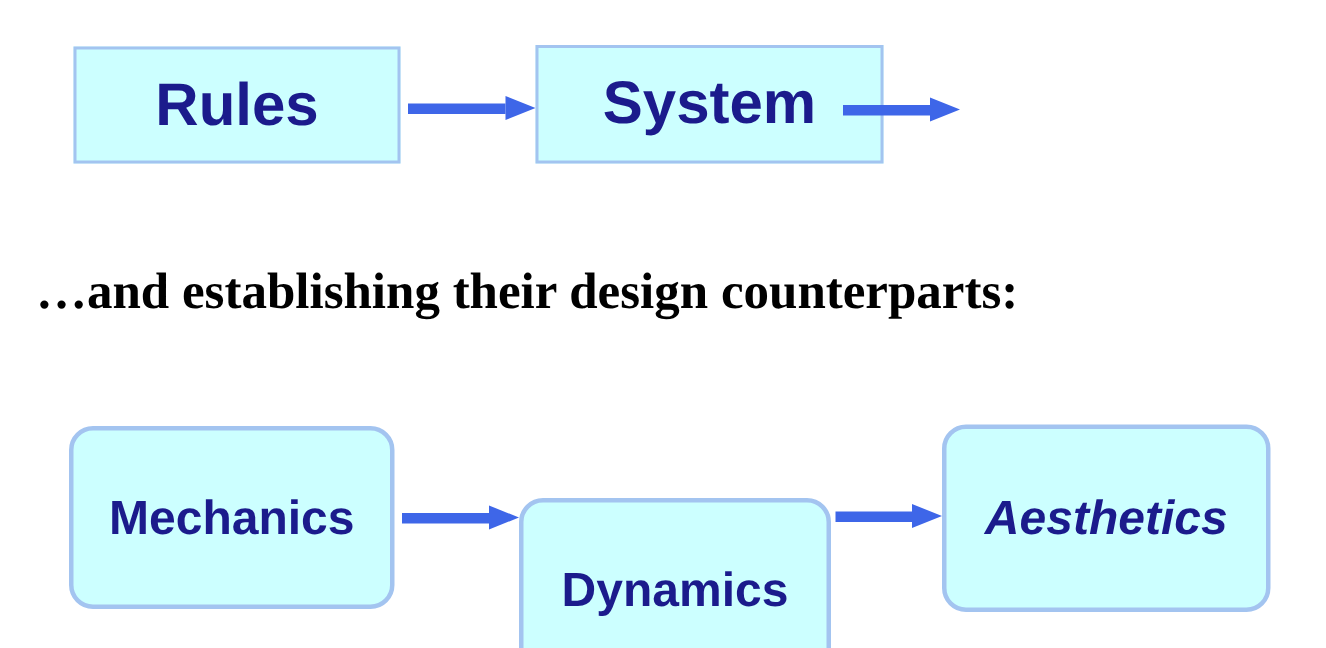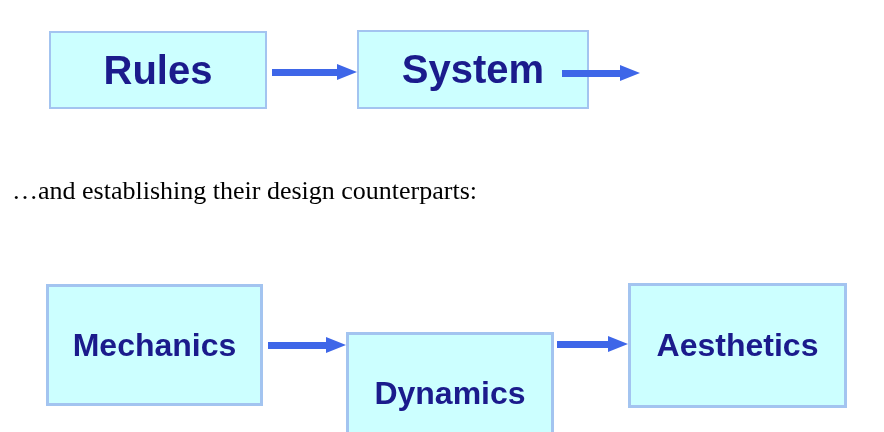--- a/index.html
+++ b/index.html
@@ -14,21 +14,21 @@
   }
   .box {
     position: absolute;
     background: var(--box-fill, #ccffff);
     border: 2px solid var(--box-border, #a3c4f0);
     box-sizing: border-box;
     display: flex;
     align-items: center;
     justify-content: center;
   }
-  .box.thick { border-width: 3px; }
+  .box.thick { border-width: 3px; border-radius: 16px; }
   .box-label {
     font-weight: bold;
     color: var(--box-text, #1b1b8c);
     white-space: nowrap;
     letter-spacing: 0px;
   }
   .top-label { font-size: 40px; }
   .bottom-label { font-size: 32px; }
   .arrow {
     position: absolute;
@@ -43,26 +43,27 @@
   }
   .arrow .head {
     width: 0;
     height: 0;
     border-top: 8px solid transparent;
     border-bottom: 8px solid transparent;
     border-left: 20px solid var(--arrow, #3e66e8);
   }
   .caption {
     position: absolute;
-    left: 12px;
+    left: 24px;
     top: 176px;
     font-family: "Liberation Serif", serif;
-    font-size: 26px;
+    font-size: 34px;
     color: var(--caption-text, #000000);
     white-space: nowrap;
+    font-weight: bold;
   }
 </style>
 </head>
 <body>
 
 <div class="slide">
 
   <div class="box" style="left:49px; top:31px; width:218px; height:78px;">
     <span class="box-label top-label">Rules</span>
   </div>
@@ -95,17 +96,17 @@
 
   <div class="box thick" style="left:346px; top:284px; width:208px; height:123px;margin-top:48px;">
     <span class="box-label bottom-label">Dynamics</span>
   </div>
 
   <div class="arrow" style="left:557px; top:336px; width:71px;">
     <span class="shaft"></span>
     <span class="head"></span>
   </div>
 
-  <div class="box thick" style="left:628px; top:283px; width:219px; height:125px;">
+  <div class="box thick" style="left:628px; top:283px; width:219px; height:125px;font-style:italic;">
     <span class="box-label bottom-label">Aesthetics</span>
   </div>
 
 </div>
 
 </body></html>

